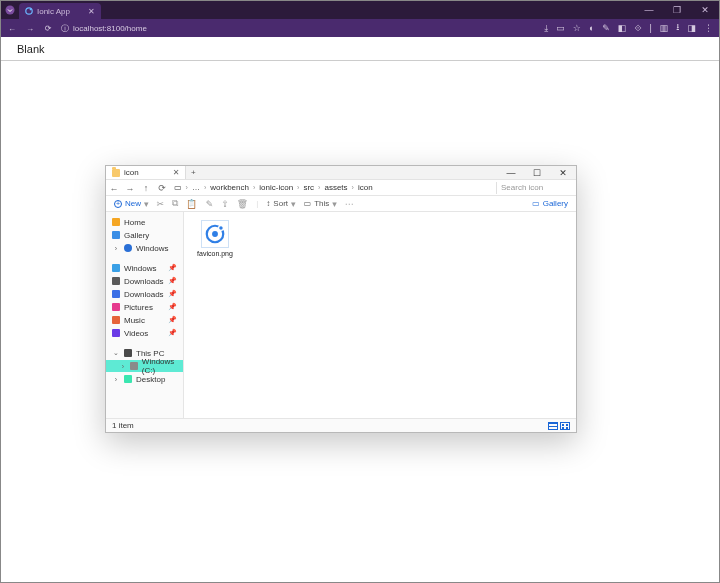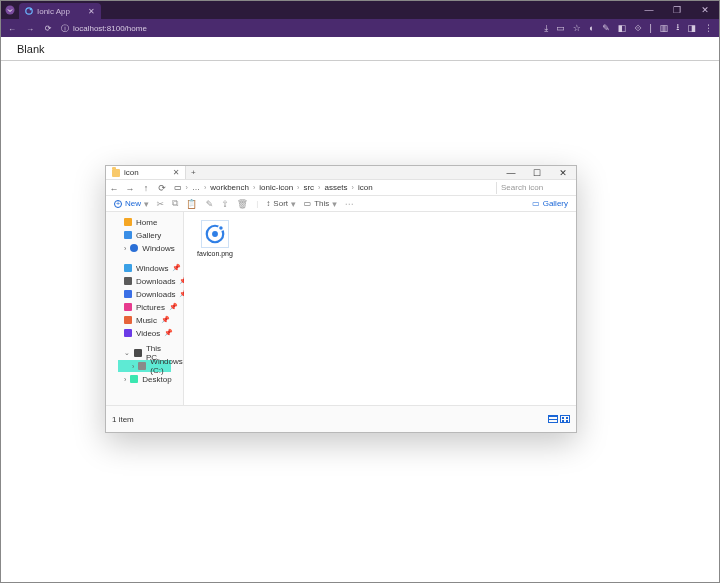--- a/index.html
+++ b/index.html
@@ -52,21 +52,21 @@
   .searchbox { width:80px; height:12px; border-left:1px solid #e0e0e0; display:flex; align-items:center; padding:0 4px; color:#999;}
 
   .ex-toolbar { height:16px; display:flex; align-items:center; padding:0 8px; gap:8px; border-bottom:1px solid #e5e5e5; background:#fff;}
   .ex-toolbar .newbtn { display:flex; align-items:center; gap:3px; color:#1a66d6;}
   .ex-toolbar .plus { width:8px;height:8px; border:1px solid #1a66d6; border-radius:50%; display:flex; align-items:center; justify-content:center; font-size:7px; line-height:1;}
   .ex-toolbar .tico { color:#999; font-size:9px;}
   .ex-toolbar .tgroup { display:flex; align-items:center; gap:3px; color:#555;}
   .ex-toolbar .right { margin-left:auto; display:flex; align-items:center; gap:3px; color:#1a66d6;}
 
   .ex-body { flex:1; display:flex; overflow:hidden;}
-  .sidebar { width:78px; border-right:1px solid #e5e5e5; background:#fafafa; padding:4px 12px; display:flex; flex-direction:column; gap:1px;}
+  .sidebar { width:78px; border-right:1px solid #e5e5e5; background:#fafafa; padding:4px 0; display:flex; flex-direction:column; gap:1px;}
   .side-item { display:flex; align-items:center; gap:4px; padding:1px 6px; height:12px;}
   .side-item .pin { margin-left:auto; color:#bbb; font-size:7px;}
   .side-item.sel { background:#5eead4;}
   .side-sep { height:6px;}
   .side-item .ic { width:8px; height:8px; flex-shrink:0; display:inline-block;}
   .ic-home { background:#f5a623; border-radius:1px;}
   .ic-gallery { background:#3a8ee6; border-radius:1px;}
   .ic-cloud { background:#2a6fd6; border-radius:50%;}
   .ic-desktop { background:#3aa0e6; border-radius:1px;}
   .ic-dl { background:#5a5a5a; border-radius:1px;}
@@ -78,21 +78,21 @@
   .ic-drive { background:#8a8a8a; border-radius:1px;}
   .ic-net { background:#3ae6b0; border-radius:1px;}
   .expander { width:8px; color:#666; font-size:7px; text-align:center;}
 
   .filepane { flex:1; background:#fff; padding:8px; position:relative;}
   .file-item { width:46px; display:flex; flex-direction:column; align-items:center; gap:2px;}
   .file-icon { width:28px; height:28px; border:1px solid #cde0f5; display:flex; align-items:center; justify-content:center; background:#fff;}
   .file-icon svg { width:22px; height:22px;}
   .file-label { font-size:7px; color:#222; text-align:center;}
 
-  .statusbar { height:27px; border-top:1px solid #e5e5e5; display:flex; align-items:center; padding:0 6px; background:#fafafa;}
+  .statusbar { height:14px; border-top:1px solid #e5e5e5; display:flex; align-items:center; padding:0 6px; background:#fafafa;}
   .statusbar .viewtoggles { margin-left:auto; display:flex; gap:2px;}
   .statusbar .vt { width:10px; height:8px; border:1px solid #1a66d6;}
   .statusbar .vt.list { background:repeating-linear-gradient(#1a66d6 0 1px, transparent 1px 3px);}
   .statusbar .vt.grid { background:
     linear-gradient(#1a66d6,#1a66d6) 1px 1px/2px 2px no-repeat,
     linear-gradient(#1a66d6,#1a66d6) 5px 1px/2px 2px no-repeat,
     linear-gradient(#1a66d6,#1a66d6) 1px 4px/2px 2px no-repeat,
     linear-gradient(#1a66d6,#1a66d6) 5px 4px/2px 2px no-repeat;}
 </style>
 </head>

